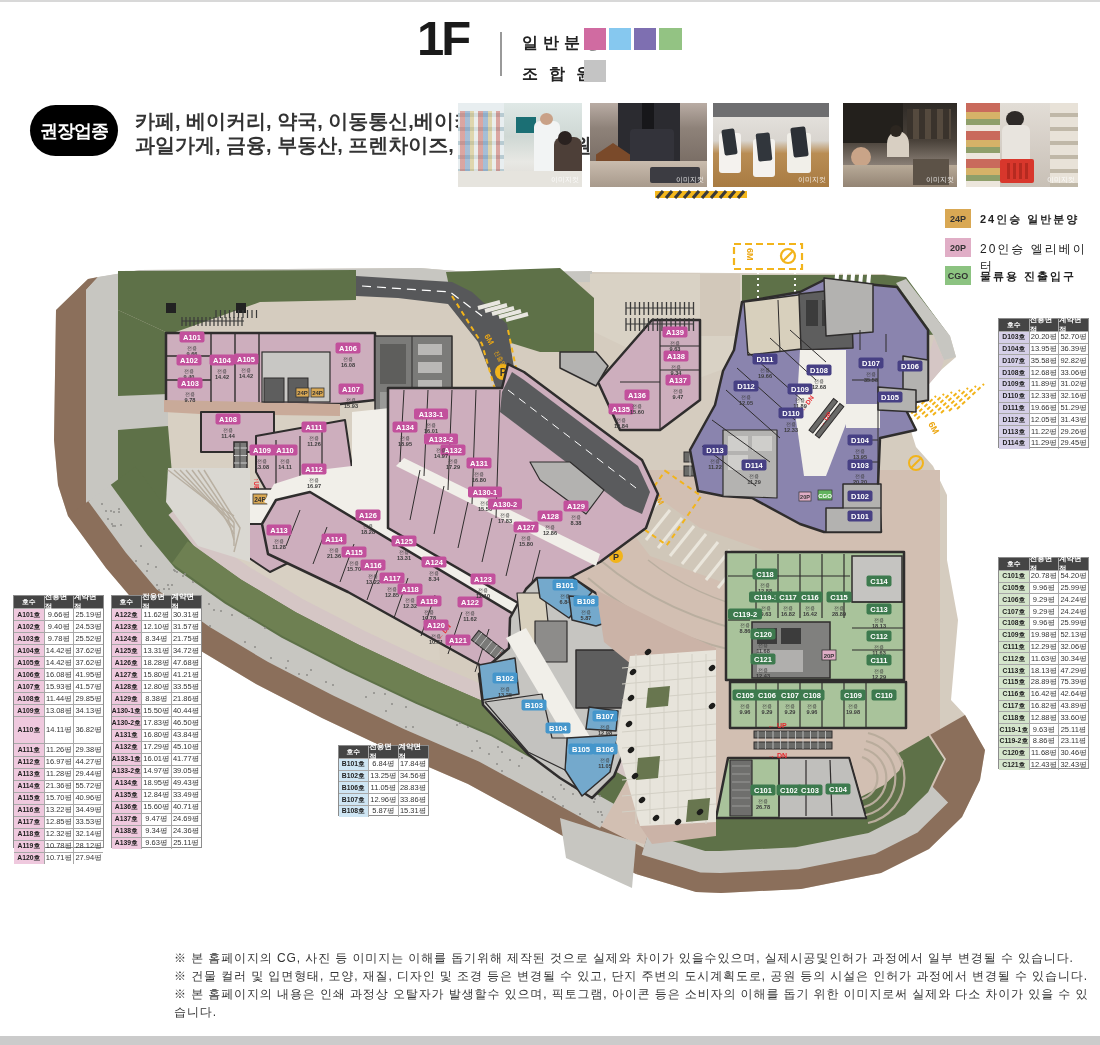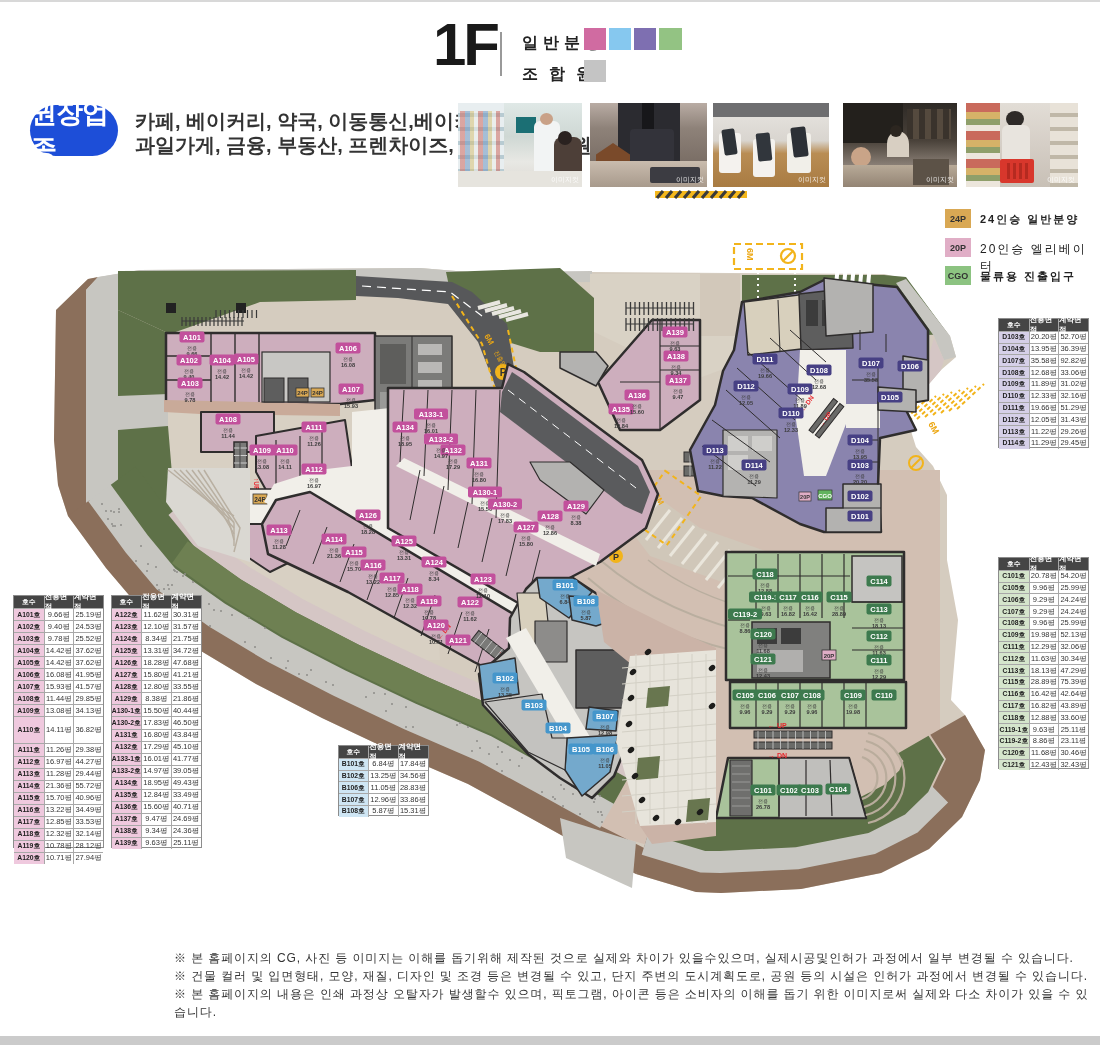--- a/index.html
+++ b/index.html
@@ -12,34 +12,34 @@
 .thead{background:#454545;color:#fff;font-weight:bold}
 .thead .c1,.thead .c2,.thead .c3{background:none!important;color:#fff}
 .c1{width:34.5%;display:flex;align-items:center;justify-content:center;font-weight:bold;color:#222;border-right:1px solid #a8a8a8;font-size:6.8px;white-space:nowrap;overflow:hidden}
 .c2{width:33%;display:flex;align-items:center;justify-content:center;color:#333;border-right:1px solid #a8a8a8}
 .c3{width:32.5%;display:flex;align-items:center;justify-content:center;color:#333}
 </style></head>
 <body>
 
 <div class="abs" style="left:0;top:0;width:1100px;height:2px;background:#d8d8d8"></div>
 
-<div class="abs" style="left:433px;top:10px;font-size:60px;font-weight:bold;color:#1a1a1a;letter-spacing:-3px">1F</div>
+<div class="abs" style="left:417px;top:10px;font-size:49px;font-weight:bold;color:#1a1a1a;letter-spacing:-3px">1F</div>
 
 <div class="abs" style="left:500px;top:32px;width:2px;height:44px;background:#999"></div>
 
 <div class="abs" style="left:522px;top:33px;font-size:16px;font-weight:bold;color:#222;letter-spacing:5px">일반분양</div>
 <div class="abs" style="left:584px;top:28px;width:22px;height:22px;background:#d06ba1"></div>
 <div class="abs" style="left:609px;top:28px;width:22px;height:22px;background:#86c8ef"></div>
 <div class="abs" style="left:634px;top:28px;width:22px;height:22px;background:#7e6fb1"></div>
 <div class="abs" style="left:659px;top:28px;width:23px;height:22px;background:#93c383"></div>
 
 <div class="abs" style="left:522px;top:64px;font-size:16px;font-weight:bold;color:#222;letter-spacing:11px">조합원</div>
 <div class="abs" style="left:584px;top:60px;width:22px;height:22px;background:#c4c4c4"></div>
 
-<div class="abs" style="left:30px;top:105px;width:88px;height:51px;background:#1d4ed8;border-radius:26px;display:flex;align-items:center;justify-content:center;color:#fff;font-size:27px;font-weight:bold;letter-spacing:-1px">권장업종</div>
+<div class="abs" style="left:30px;top:105px;width:88px;height:51px;background:#000000;border-radius:26px;display:flex;align-items:center;justify-content:center;color:#fff;font-size:18px;font-weight:bold;letter-spacing:-1px">권장업종</div>
 
 <div class="abs" style="left:135px;top:109px;font-size:20px;font-weight:600;color:#333;line-height:24px;white-space:nowrap">카페, 베이커리, 약국, 이동통신,베이커리, 편의점,<br>과일가게, 금융, 부동산, 프렌차이즈, F&amp;B, 동물병원</div>
 
 <div class="ph" style="left:458px;width:124px">
  <div style="position:absolute;inset:0;background:linear-gradient(180deg,#dfe8e6 0%,#cfd8d4 40%,#e8e8e4 70%,#dcd8d2 100%)"></div>
  <div style="position:absolute;left:0;top:0;width:46px;height:84px;background:repeating-linear-gradient(180deg,#e8eef0 0 10px,#b8cbd2 10px 14px)"></div>
  <div style="position:absolute;left:2px;top:8px;width:40px;height:60px;background:repeating-linear-gradient(90deg,#cf6a60 0 5px,#6f97c1 5px 10px,#d8c276 10px 14px,#eeeee8 14px 18px);opacity:.55"></div>
  <div style="position:absolute;left:58px;top:14px;width:20px;height:16px;background:#1b6f74"></div>
  <div style="position:absolute;left:76px;top:18px;width:26px;height:50px;background:#f2f4f4;border-radius:6px 6px 0 0"></div>
  <div style="position:absolute;left:82px;top:10px;width:13px;height:12px;background:#c9a187;border-radius:50%"></div>

